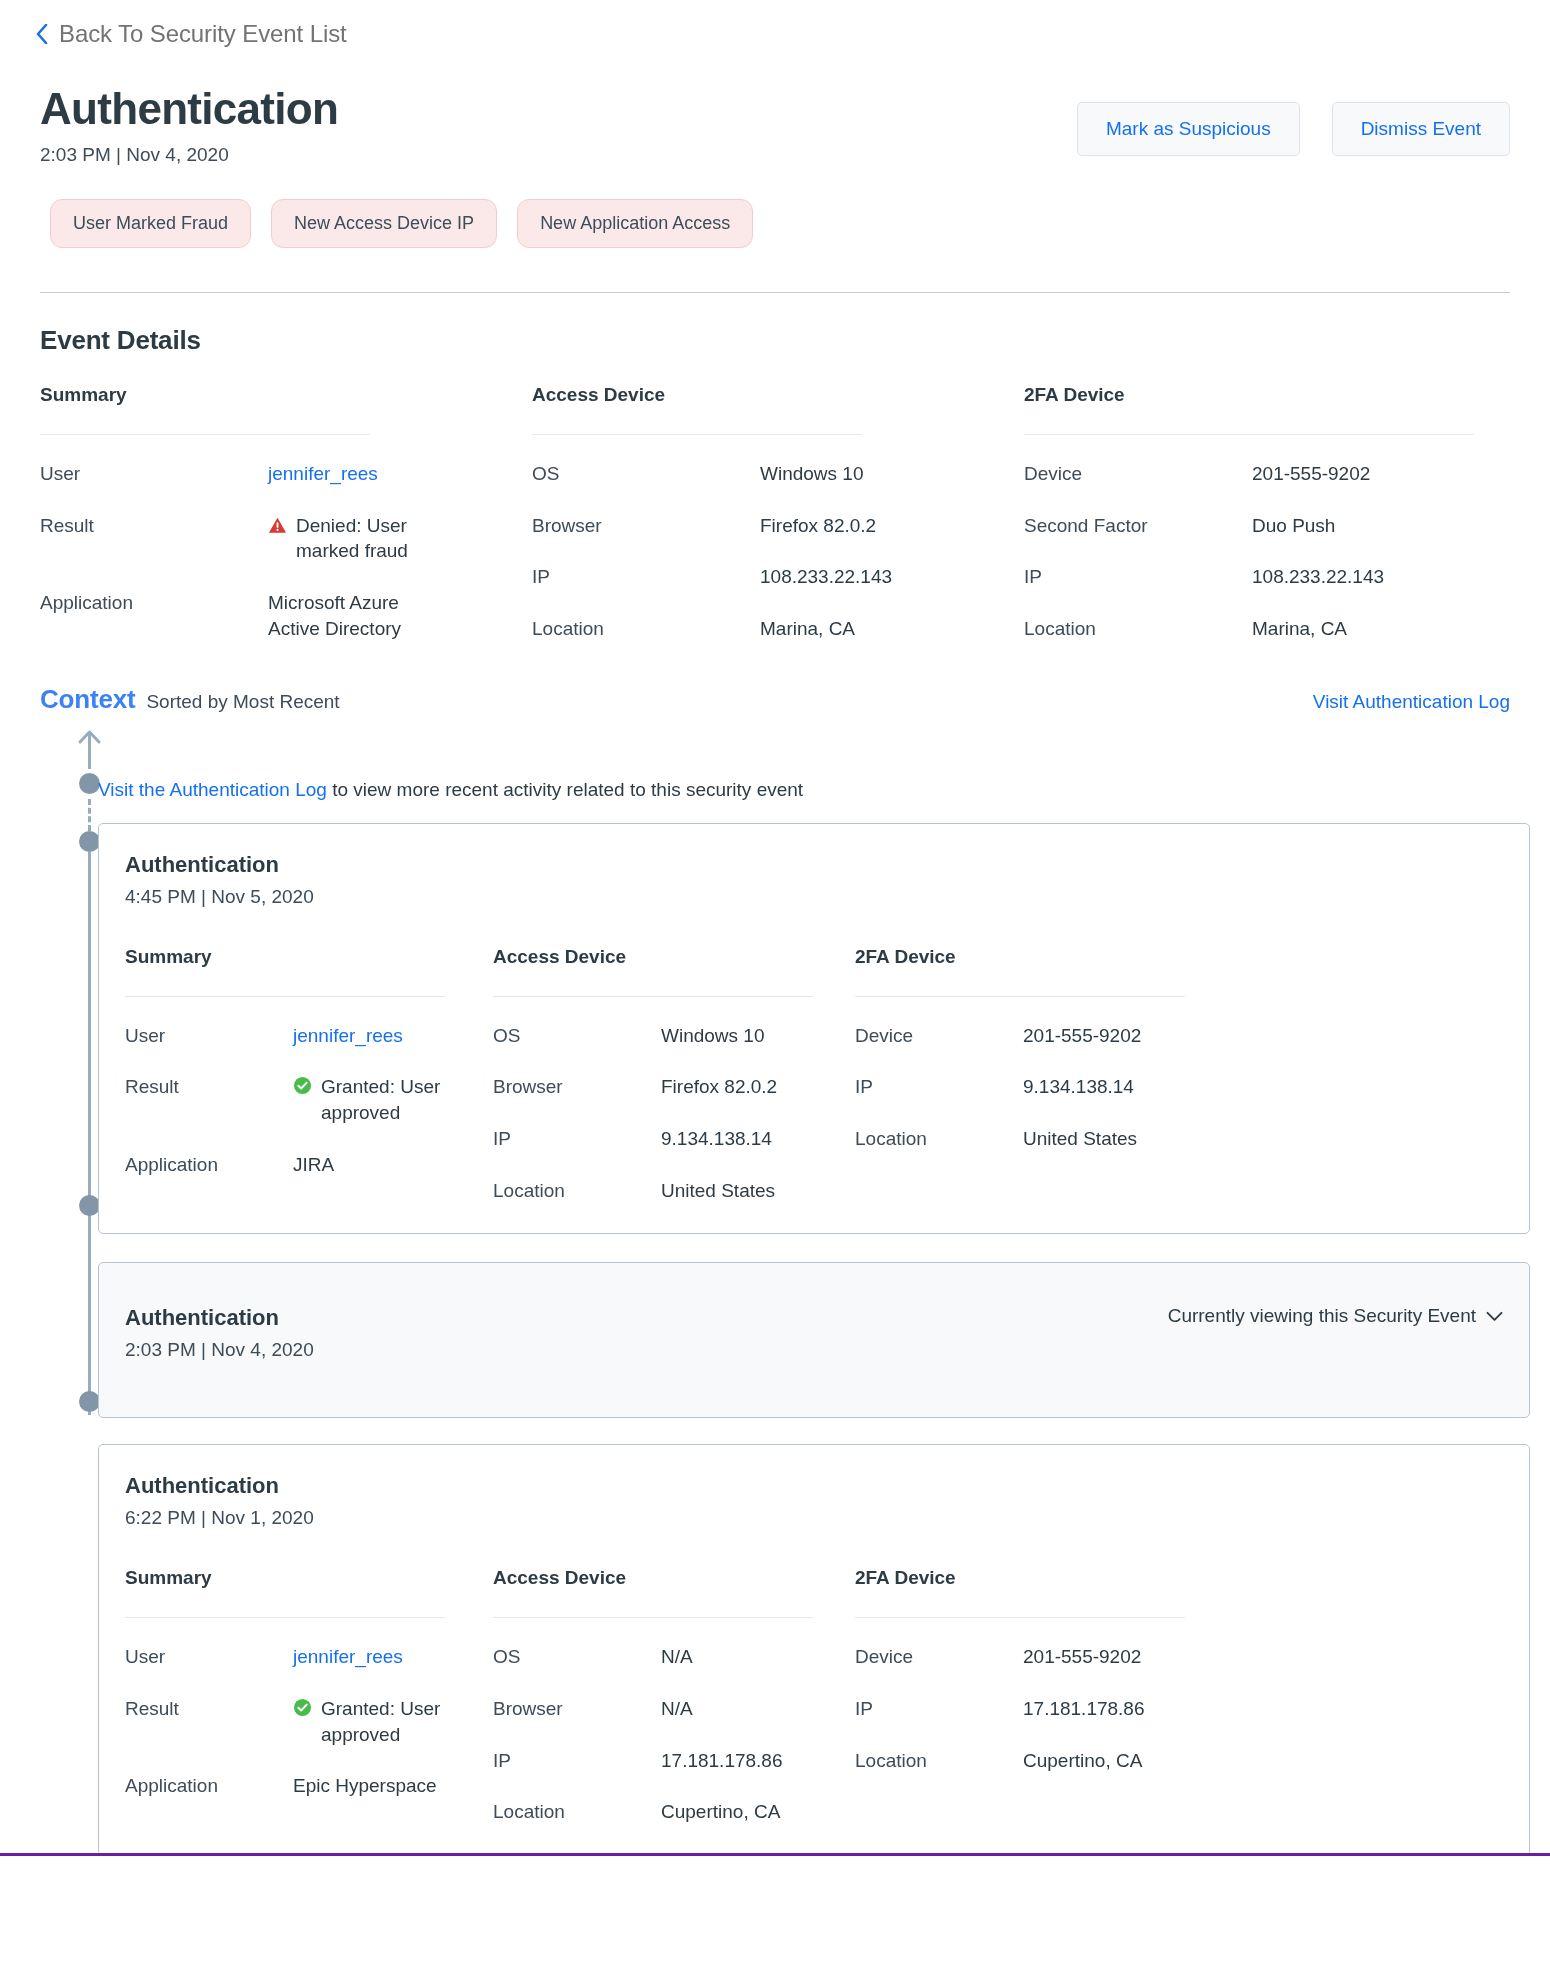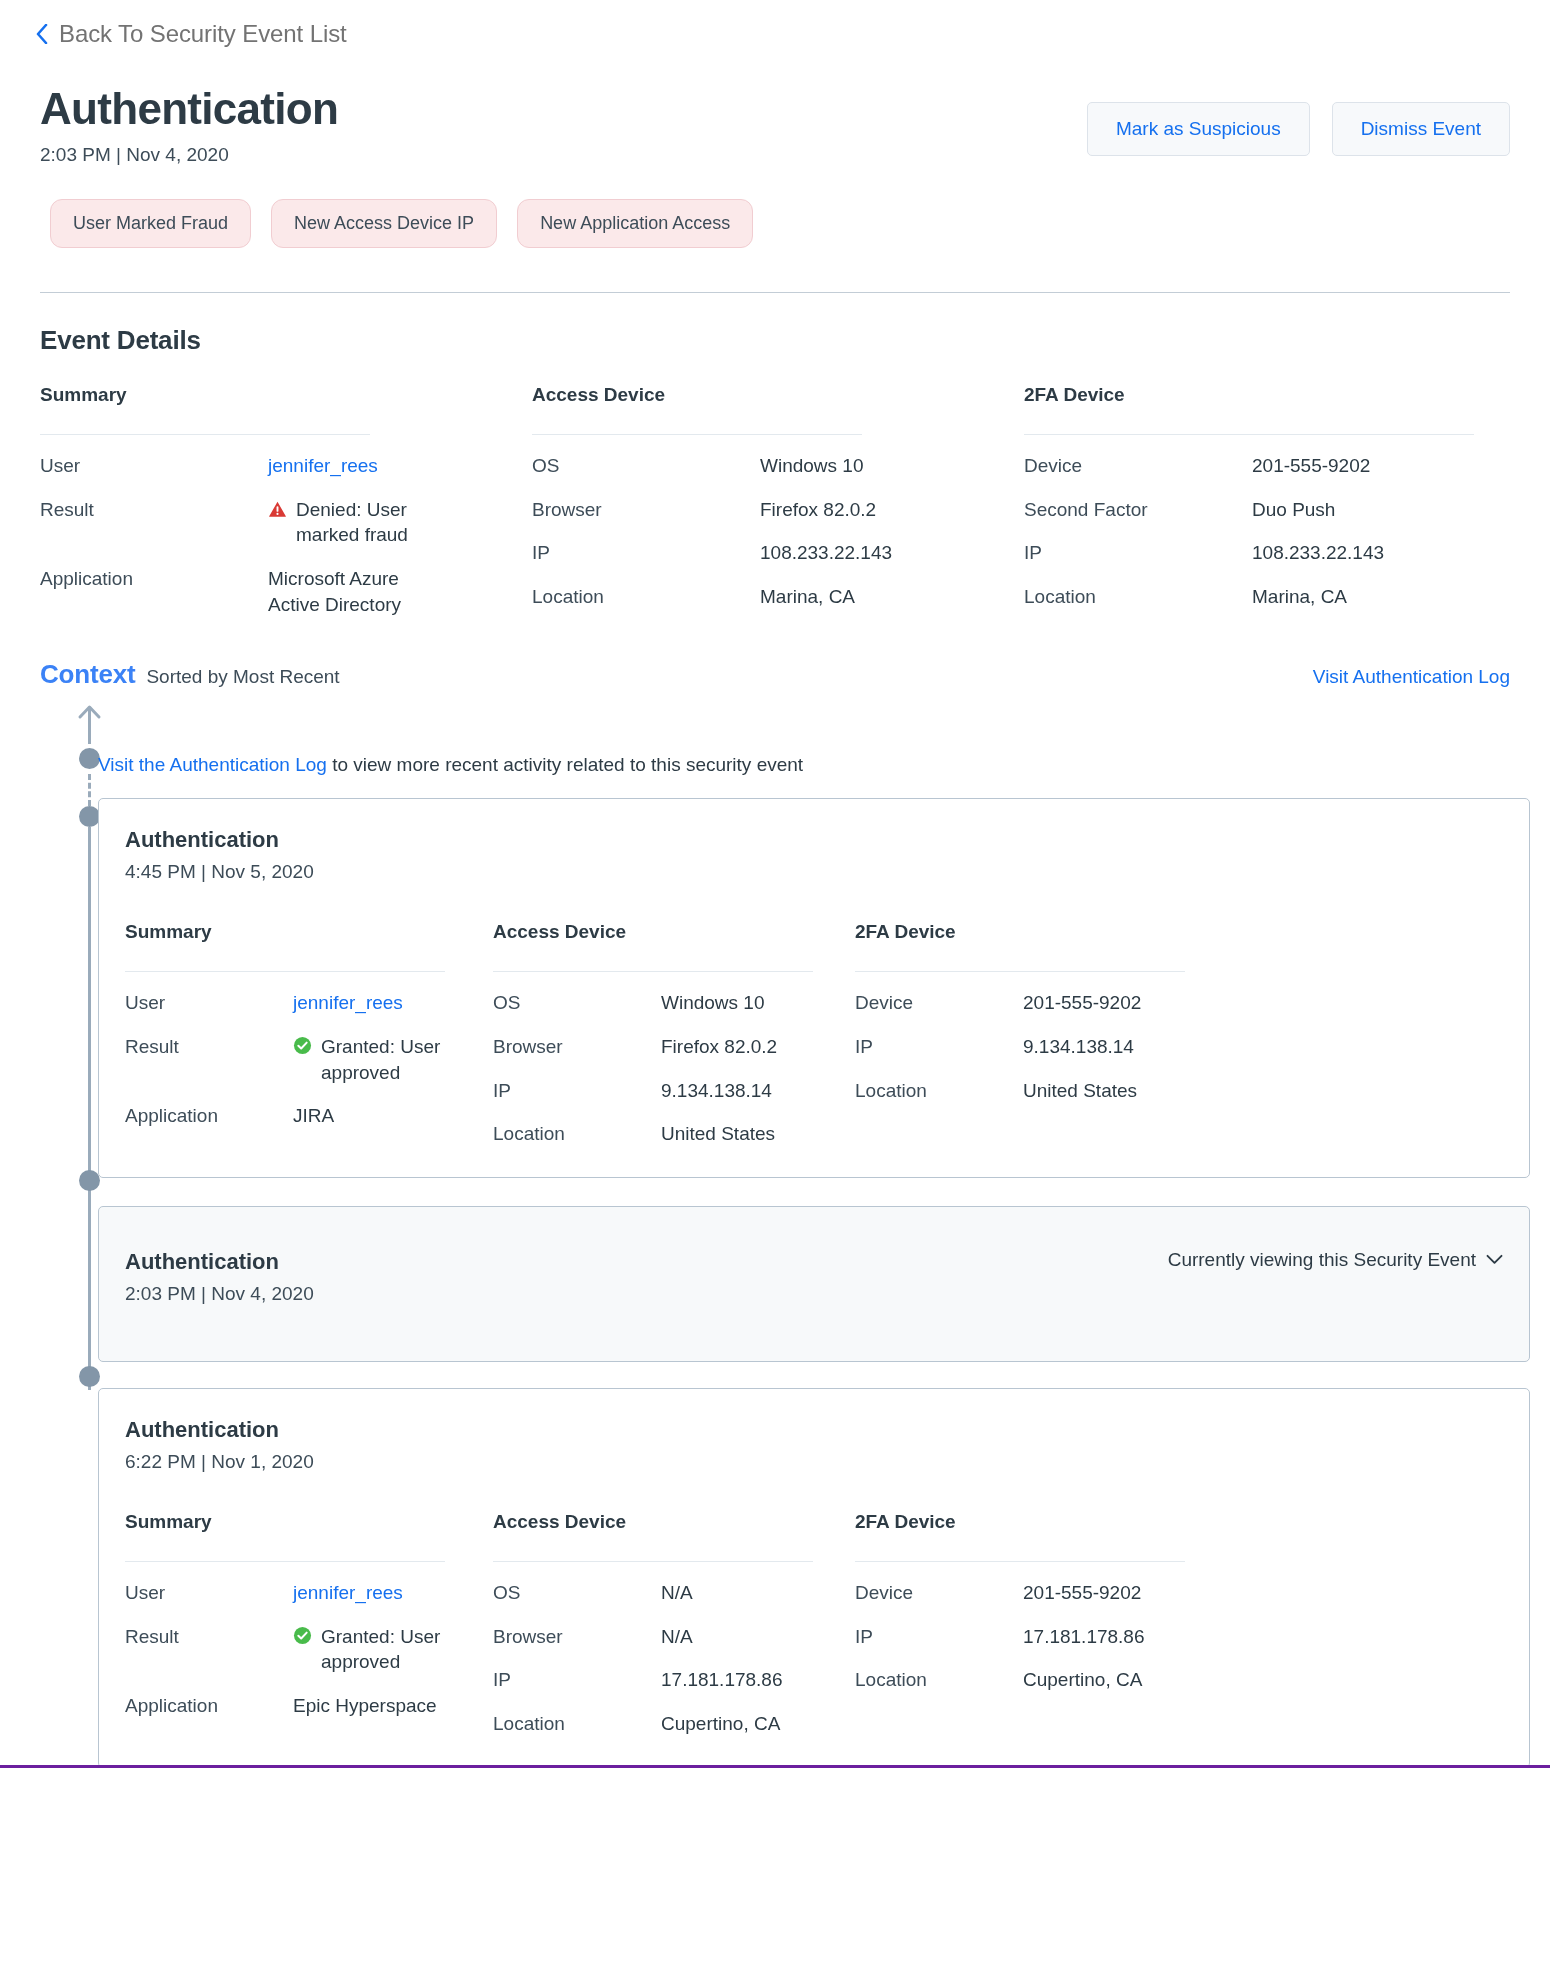--- a/index.html
+++ b/index.html
@@ -67,20 +67,21 @@
   .btn {
     background: #f7f9fb;
     border: 1px solid #dde3ea;
     border-radius: 5px;
     color: #1570ef;
     font-size: 19px;
     padding: 15px 28px;
     font-family: "Liberation Sans", sans-serif;
     cursor: pointer;
     white-space: nowrap;
+    margin-left: 10px;
   }
 
   
   .chips {
     display: flex;
     gap: 20px;
     padding: 33px 20px 0 30px;
   }
   .chip {
     background: #fbe9ea;
@@ -122,21 +123,21 @@
     color: #2d3b45;
     padding-bottom: 28px;
     border-bottom: 1px solid #e3e9ee;
     width: 330px;
   }
   .col-c .col-head { width: 450px; }
   .col-b .col-head { width: 330px; }
 
   .kv {
     display: flex;
-    margin-top: 18px;
+    margin-top: 26px;
     font-size: 19px;
     line-height: 1.35;
   }
   .kv .k {
     width: 228px;
     color: #3d4c58;
     flex-shrink: 0;
   }
   .col-c .kv .k { width: 228px; }
   .kv .v {

